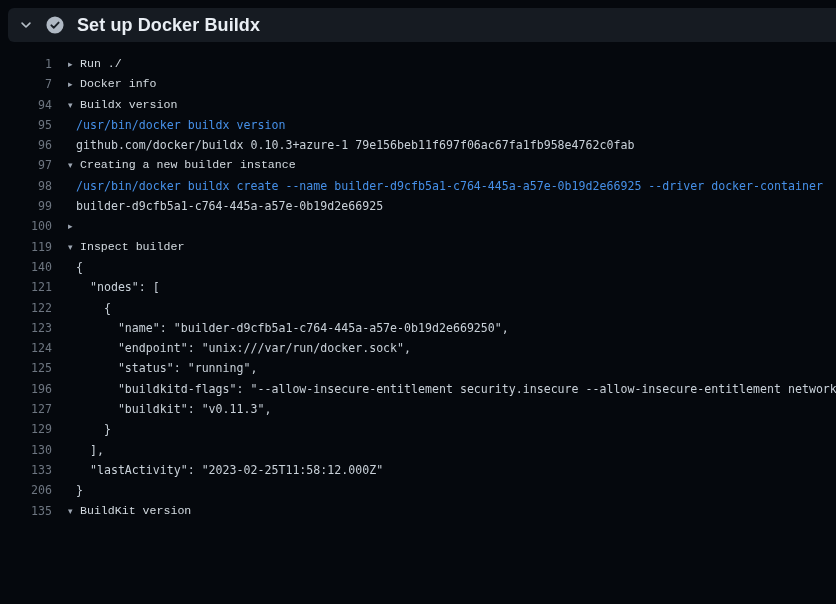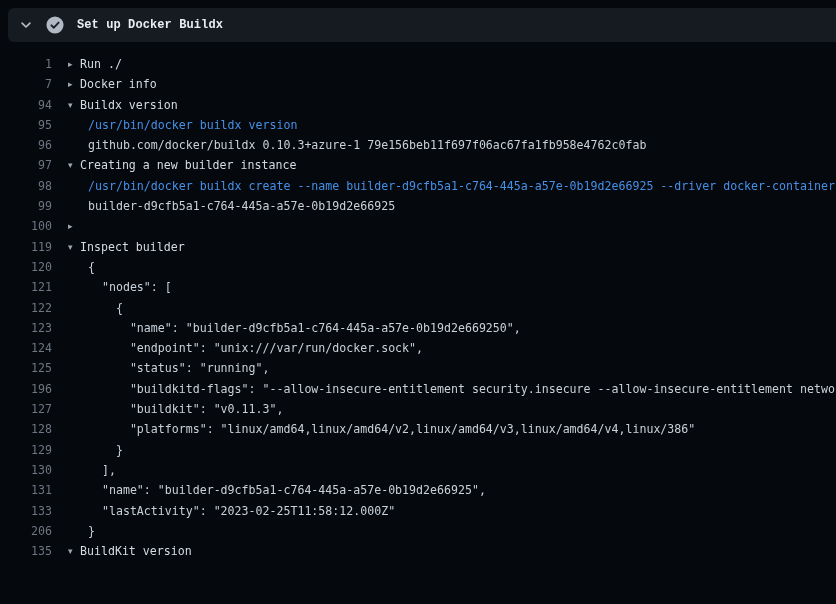--- a/index.html
+++ b/index.html
@@ -24,22 +24,22 @@
     border-bottom-left-radius: 6px;
     display: flex;
     align-items: center;
     padding: 0 12px 0 11px;
     cursor: pointer;
   }
   .chev { width: 14px; height: 14px; flex: none; display: block; }
   .check-wrap { margin-left: 13px; width: 18px; height: 18px; flex: none; display: block; }
   .step-title {
     margin-left: 13px;
-    font-family: Liberation Mono, monospace;
-    font-size: 12px;
+    font-family: Liberation Sans, sans-serif;
+    font-size: 18px;
     font-weight: 600;
     color: #e9eef4;
     letter-spacing: 0.1px;
     white-space: nowrap;
   }
   
   .log {
     position: absolute;
     top: 54px;
     left: 0;
@@ -65,23 +65,23 @@
   }
   .arrow {
     flex: none;
     width: 12px;
     margin-left: 16px;
     color: #9ea7b3;
     font-family: "DejaVu Sans", sans-serif;
     font-size: 9px;
     cursor: pointer;
   }
-  .row.group .text { color: #d4dbe1; }
+  .row.group .text { color: #d4dbe1; font-family: Liberation Mono, monospace; }
   .row.group { cursor: pointer; }
-  .row.cmd .text, .row.out .text { margin-left: 36px; }
+  .row.cmd .text, .row.out .text { margin-left: 24px; }
   .row.cmd .text { color: #4690e8; }
   .row.out .text { color: #c9d1d9; }
   .text { white-space: pre; }
 </style>
 </head>
 <body>
 
 <div class="stage">
 
   <div class="step-header">
@@ -99,30 +99,28 @@
       <div class="row group"><span class="num">1</span><span class="arrow">▸</span><span class="text">Run ./</span></div>
       <div class="row group"><span class="num">7</span><span class="arrow">▸</span><span class="text">Docker info</span></div>
       <div class="row group"><span class="num">94</span><span class="arrow">▾</span><span class="text">Buildx version</span></div>
       <div class="row cmd"><span class="num">95</span><span class="text">/usr/bin/docker buildx version</span></div>
       <div class="row out"><span class="num">96</span><span class="text">github.com/docker/buildx 0.10.3+azure-1 79e156beb11f697f06ac67fa1fb958e4762c0fab</span></div>
       <div class="row group"><span class="num">97</span><span class="arrow">▾</span><span class="text">Creating a new builder instance</span></div>
       <div class="row cmd"><span class="num">98</span><span class="text">/usr/bin/docker buildx create --name builder-d9cfb5a1-c764-445a-a57e-0b19d2e66925 --driver docker-container</span></div>
       <div class="row out"><span class="num">99</span><span class="text">builder-d9cfb5a1-c764-445a-a57e-0b19d2e66925</span></div>
       <div class="row group"><span class="num">100</span><span class="arrow">▸</span></div>
       <div class="row group"><span class="num">119</span><span class="arrow">▾</span><span class="text">Inspect builder</span></div>
-      <div class="row out"><span class="num">120</span><span class="text">{</span></div>
+      <div class="row out"><span class="num">140</span><span class="text">{</span></div>
       <div class="row out"><span class="num">121</span><span class="text">  "nodes": [</span></div>
       <div class="row out"><span class="num">122</span><span class="text">    {</span></div>
       <div class="row out"><span class="num">123</span><span class="text">      "name": "builder-d9cfb5a1-c764-445a-a57e-0b19d2e669250",</span></div>
       <div class="row out"><span class="num">124</span><span class="text">      "endpoint": "unix:///var/run/docker.sock",</span></div>
       <div class="row out"><span class="num">125</span><span class="text">      "status": "running",</span></div>
       <div class="row out"><span class="num">196</span><span class="text">      "buildkitd-flags": "--allow-insecure-entitlement security.insecure --allow-insecure-entitlement network.host",</span></div>
       <div class="row out"><span class="num">127</span><span class="text">      "buildkit": "v0.11.3",</span></div>
-      <div class="row out"><span class="num">128</span><span class="text">      "platforms": "linux/amd64,linux/amd64/v2,linux/amd64/v3,linux/amd64/v4,linux/386"</span></div>
       <div class="row out"><span class="num">129</span><span class="text">    }</span></div>
       <div class="row out"><span class="num">130</span><span class="text">  ],</span></div>
-      <div class="row out"><span class="num">131</span><span class="text">  "name": "builder-d9cfb5a1-c764-445a-a57e-0b19d2e66925",</span></div>
       <div class="row out"><span class="num">133</span><span class="text">  "lastActivity": "2023-02-25T11:58:12.000Z"</span></div>
       <div class="row out"><span class="num">206</span><span class="text">}</span></div>
       <div class="row group"><span class="num">135</span><span class="arrow">▾</span><span class="text">BuildKit version</span></div>
     </div>
 
 </div>
 
 </body></html>

